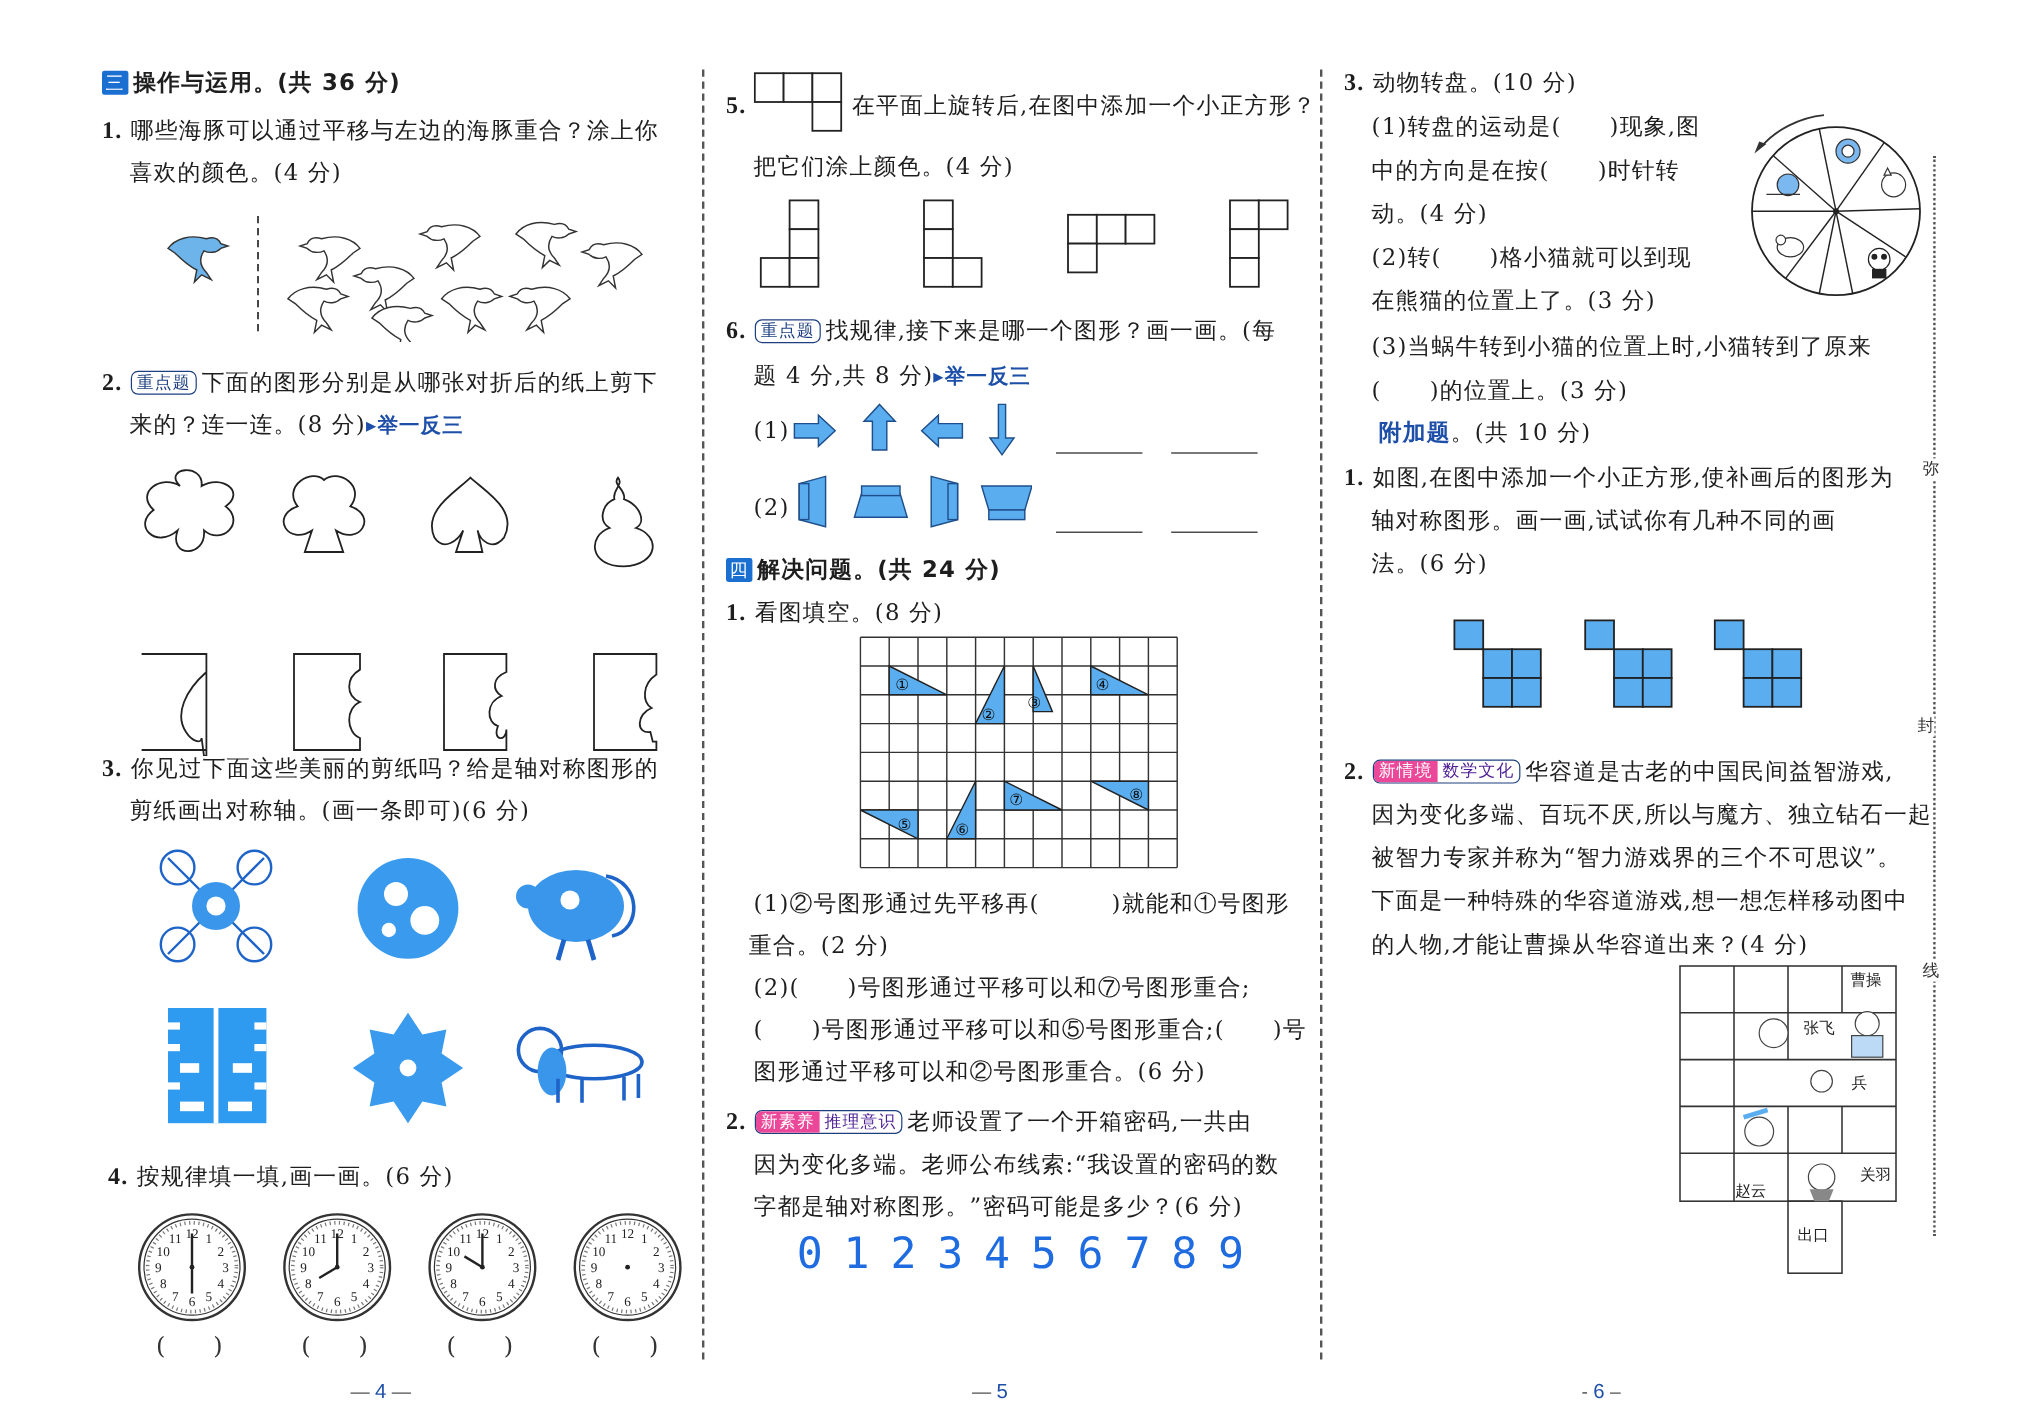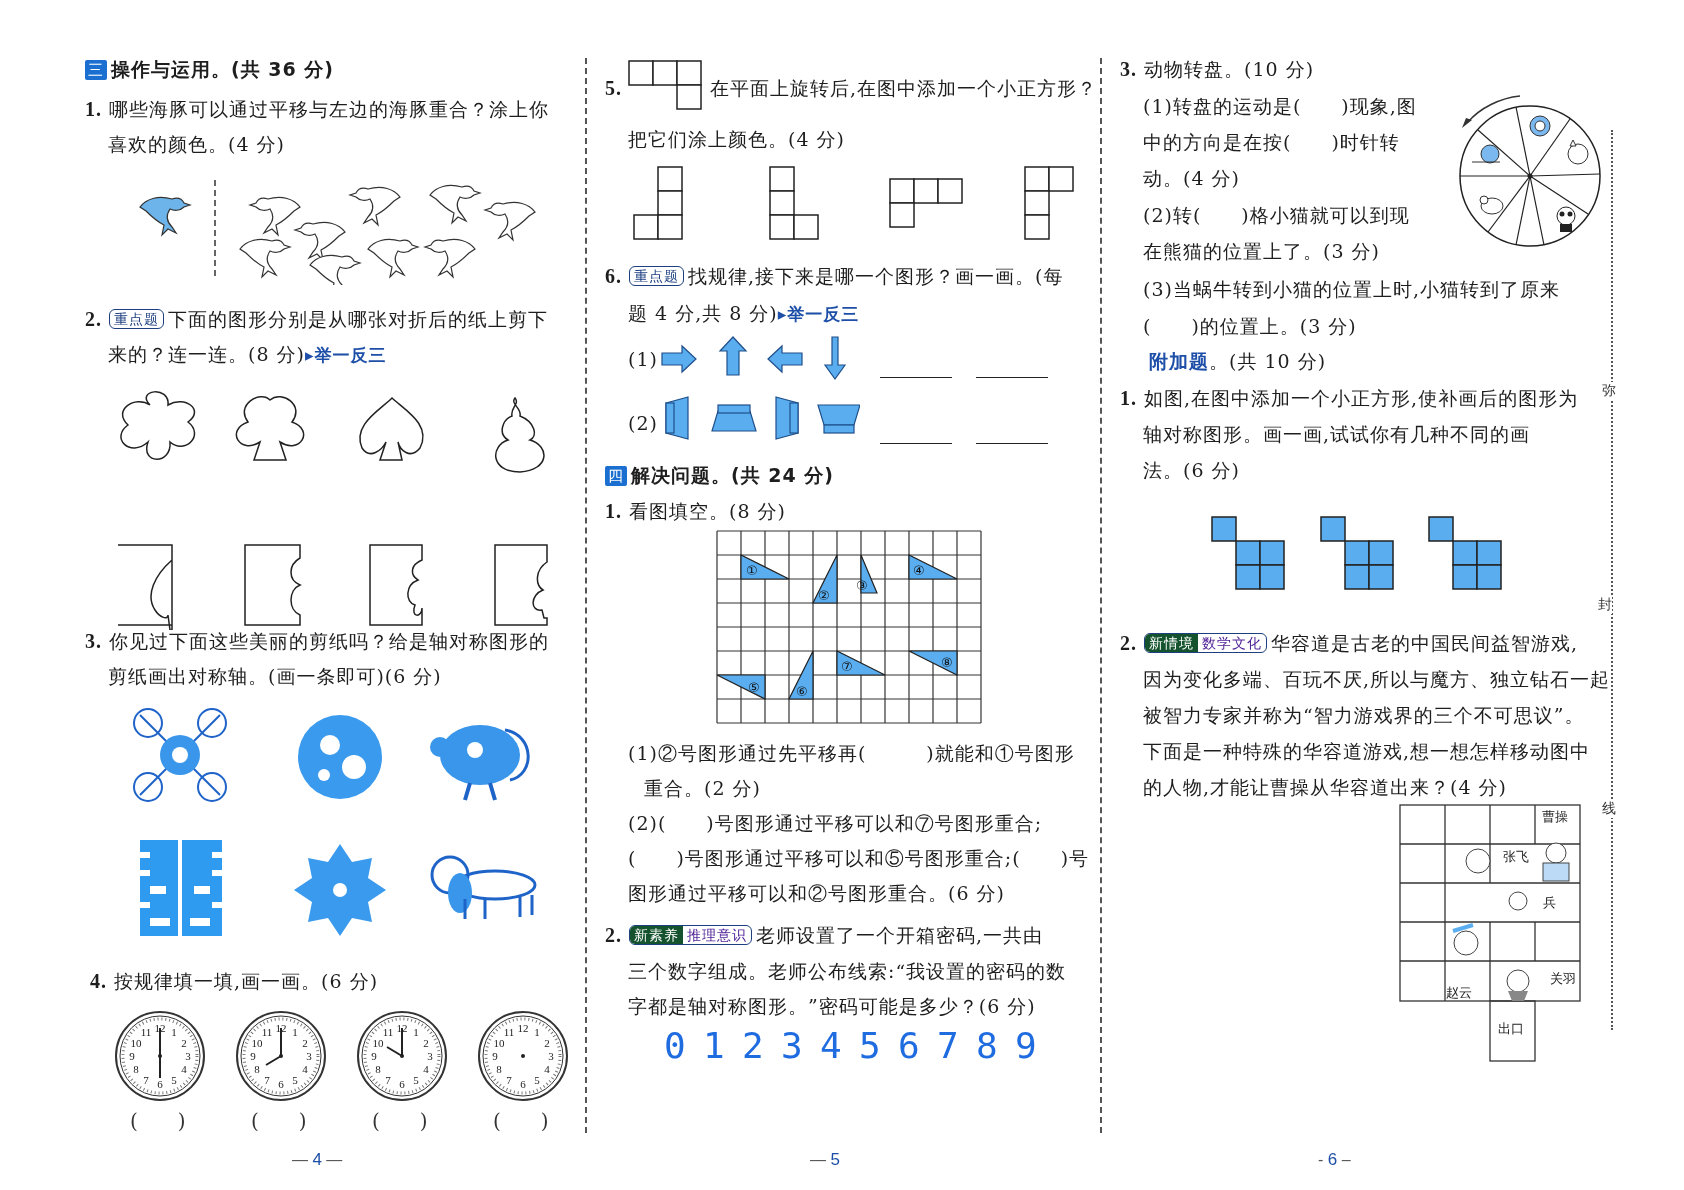--- a/index.html
+++ b/index.html
@@ -5,21 +5,21 @@
   * { box-sizing: border-box; margin: 0; padding: 0; }
   html, body { width: 1684px; height: 1190px; background: #ffffff; overflow: hidden; }
   body { position: relative; font-family: "DejaVu Serif", "Liberation Serif", serif; color: #222; font-size: 19px; }
   .abs { position: absolute; }
   .line { position: absolute; white-space: nowrap; font-size: 19px; line-height: 26px; color: #1e1e1e; letter-spacing: 1px; }
   .qnum { font-family: "Liberation Serif", "DejaVu Serif", serif; font-weight: bold; font-size: 20px; }
   .sec-badge { display: inline-block; background: #1a6fd0; color: #fff; font-size: 15px; line-height: 20px; padding: 0 3px; margin-right: 4px; border-radius: 2px; vertical-align: 1px; font-family: "DejaVu Sans", sans-serif; }
   .sec-title { font-weight: bold; font-family: "DejaVu Sans", sans-serif; }
   .tag-outline { display: inline-block; border: 1.5px solid #1d3f80; border-radius: 6px; color: #1d3f80; font-size: 14px; line-height: 18px; padding: 0 4px; margin-right: 4px; vertical-align: 2px; font-family: "DejaVu Sans", sans-serif; }
   .tag-pair { display: inline-flex; border: 1.5px solid #1d3f80; border-radius: 6px; overflow: hidden; vertical-align: 2px; margin-right: 4px; font-size: 14px; line-height: 18px; font-family: "DejaVu Sans", sans-serif; }
-  .tag-pair .a { background: #14532d; color: #fff; padding: 0 4px; }
+  .tag-pair .a { background: #ec4899; color: #fff; padding: 0 4px; }
   .tag-pair .b { color: #4c1d95; padding: 0 4px; }
   .link-blue { color: #1d4fa8; font-weight: bold; font-family: "DejaVu Sans", sans-serif; font-size: 17px; }
   .fujia { color: #1d4fa8; font-weight: bold; font-family: "DejaVu Sans", sans-serif; }
   .divider { position: absolute; top: 58px; height: 1075px; border-left: 2px dashed #555; }
   .page-num { position: absolute; top: 1150px; font-family: "Liberation Sans", sans-serif; font-size: 16px; color: #555; }
   .page-num b { color: #1d4fa8; font-weight: normal; font-size: 17px; }
   .blank-line { position: absolute; height: 0; border-top: 1.5px solid #222; }
   .digit { position: absolute; font-family: "DejaVu Sans Mono", monospace; color: #1f6be0; font-size: 36px; font-weight: normal; top: 1025px; }
   .margin-label { position: absolute; font-family: "DejaVu Sans", sans-serif; font-size: 14px; color: #333; }
   .paren { position: absolute; font-size: 20px; color: #333; }
@@ -321,30 +321,30 @@
       <text x="140" y="60">③</text>
       <text x="197" y="45">④</text>
       <text x="32" y="162">⑤</text>
       <text x="80" y="166">⑥</text>
       <text x="125" y="141">⑦</text>
       <text x="225" y="137">⑧</text>
     </g>
   </svg>
 
   <div class="line" style="left:628px; top:740px;">(1)②号图形通过先平移再(　　　)就能和①号图形</div>
-  <div class="line" style="left:644px; top:775px;">重合。(2 分)</div>
+  <div class="line" style="left:624px; top:775px;">重合。(2 分)</div>
   <div class="line" style="left:628px; top:810px;">(2)(　　)号图形通过平移可以和⑦号图形重合;</div>
   <div class="line" style="left:628px; top:845px;">(　　)号图形通过平移可以和⑤号图形重合;(　　)号</div>
   <div class="line" style="left:628px; top:880px;">图形通过平移可以和②号图形重合。(6 分)</div>
 
   <div class="line" style="left:605px; top:922px;"><span class="qnum">2.</span> <span class="tag-pair">
         <span class="a">新素养</span>
         <span class="b">推理意识</span>
       </span><span>老师设置了一个开箱密码,一共由</span></div>
-  <div class="line" style="left:628px; top:958px;">三个数字组成。老师公布线索:“我设置的密码的数</div>
+  <div class="line" style="left:628px; top:958px;">因为变化多端。老师公布线索:“我设置的密码的数</div>
   <div class="line" style="left:628px; top:993px;">字都是轴对称图形。”密码可能是多少？(6 分)</div>
 
   <div>
     <span class="digit" style="left:664px;">0</span>
     <span class="digit" style="left:703px;">1</span>
     <span class="digit" style="left:742px;">2</span>
     <span class="digit" style="left:781px;">3</span>
     <span class="digit" style="left:820px;">4</span>
     <span class="digit" style="left:859px;">5</span>
     <span class="digit" style="left:898px;">6</span>

